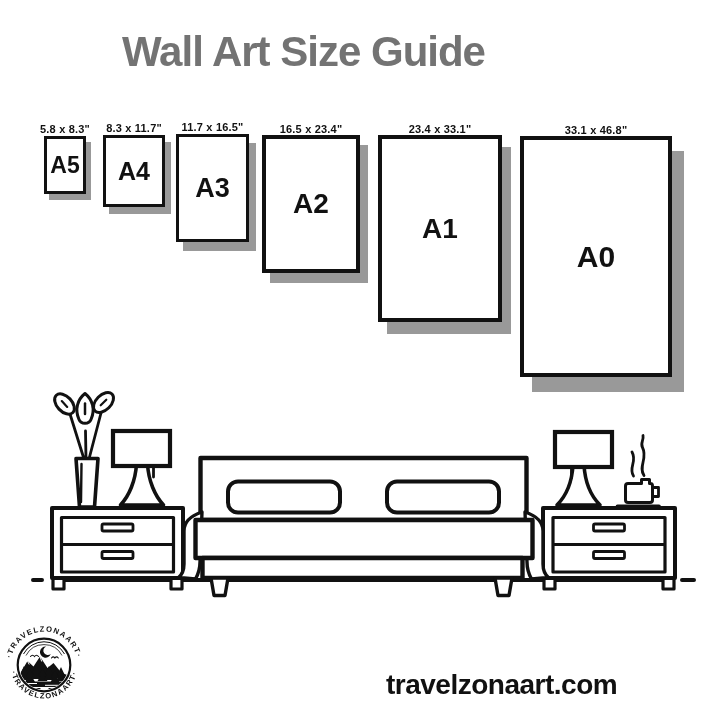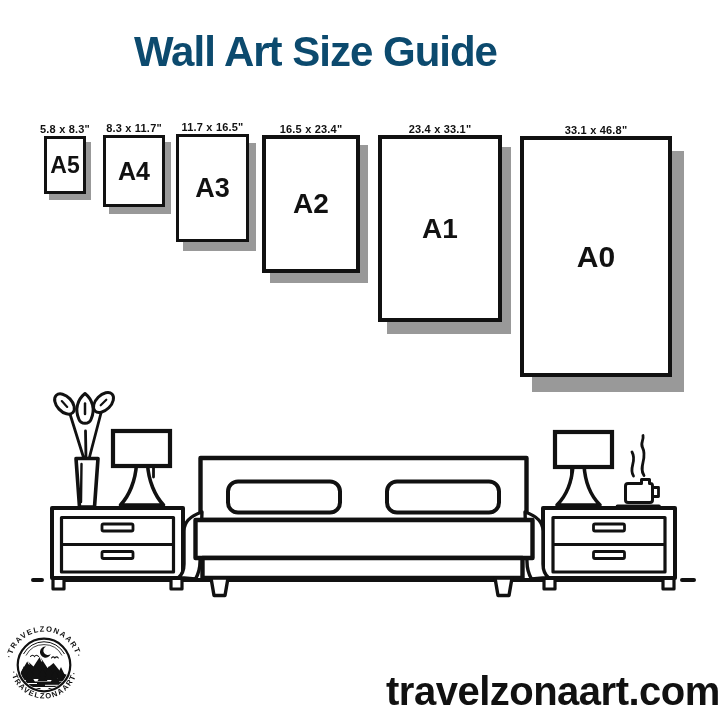--- a/index.html
+++ b/index.html
@@ -1,29 +1,29 @@
 <!DOCTYPE html>
 <html><head>
 <meta charset="utf-8">
 <style>
   html,body{margin:0;padding:0;background:#fff;}
   #canvas{position:relative;width:720px;height:720px;background:#fff;overflow:hidden;
           font-family:"Liberation Sans","DejaVu Sans",sans-serif;color:#111;}
   .title{position:absolute;top:28px;left:0;width:607px;text-align:center;
-         font-size:42px;font-weight:800;letter-spacing:-1px;color:#0c4a6e;margin-left:12px;}
+         font-size:42px;font-weight:800;letter-spacing:-1px;color:#737373;}
   .size-box{position:absolute;background:#fff;border-style:solid;border-color:#111;
             box-sizing:border-box;display:flex;align-items:center;justify-content:center;
             font-weight:bold;color:#111;}
   .dims{position:absolute;bottom:100%;left:50%;transform:translateX(-50%);
         margin-bottom:4px;font-size:11px;font-weight:bold;white-space:nowrap;
         letter-spacing:0.2px;color:#111;}
   .bedroom{position:absolute;left:0;top:380px;width:720px;height:225px;}
   .logo{position:absolute;left:1px;top:622px;width:86px;height:86px;}
-  .website{position:absolute;top:669px;left:386px;width:330px;text-align:center;
-           font-size:40px;font-weight:bold;letter-spacing:-0.5px;color:#111;}
+  .website{position:absolute;top:669px;left:386px;width:330px;
+           font-size:28px;font-weight:bold;letter-spacing:-0.5px;color:#111;}
   .ink-line{stroke:#111;fill:none;}
   .ink-shape{stroke:#111;fill:#fff;}
 </style>
 </head>
 <body>
 
 <div id="canvas">
 
   <div class="title">Wall Art Size Guide</div>
 

